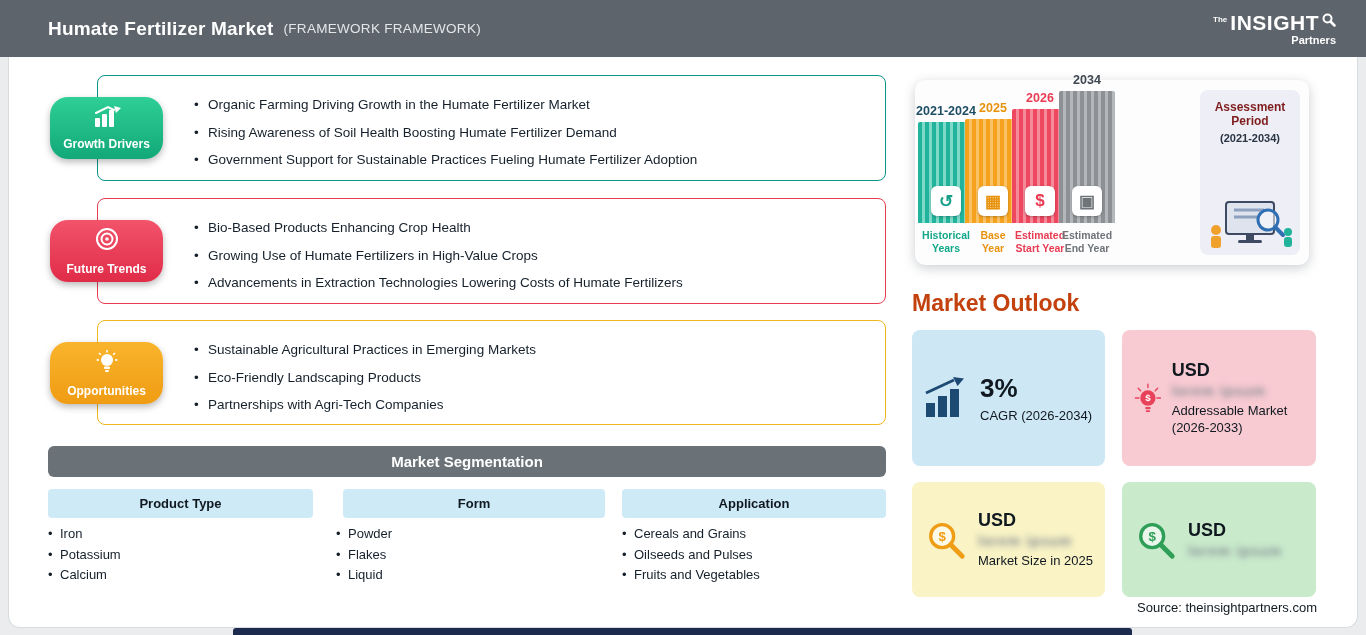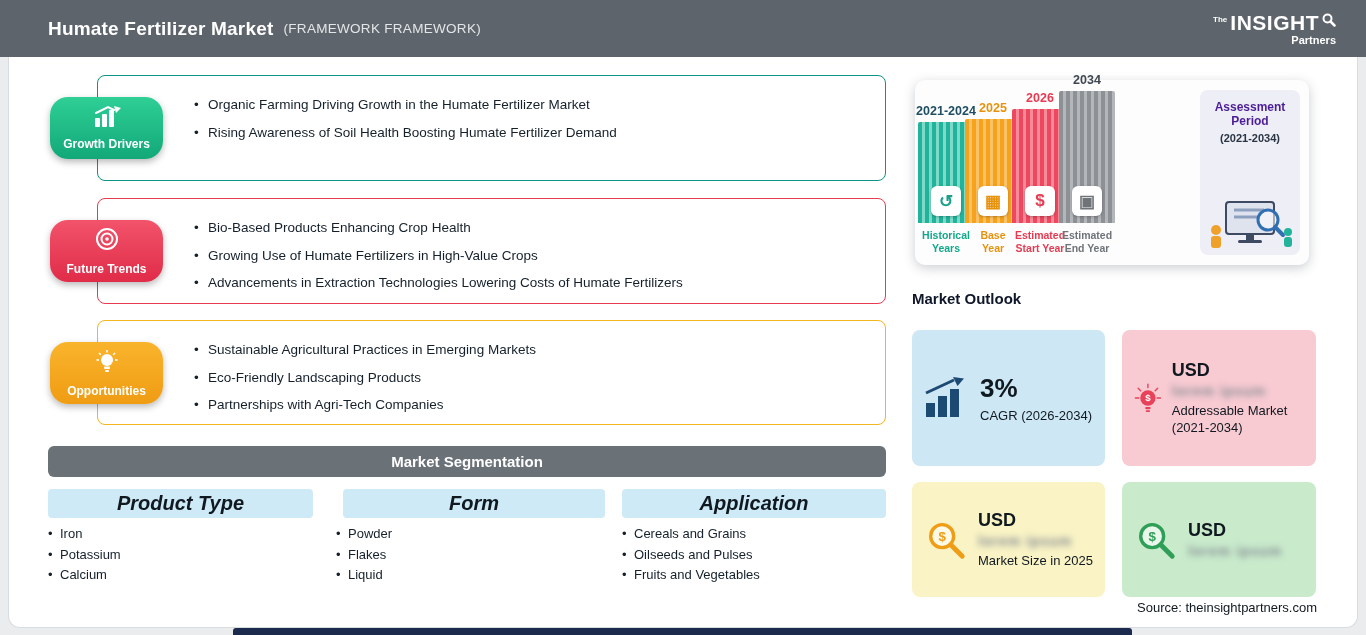--- a/index.html
+++ b/index.html
@@ -62,21 +62,21 @@
   
   .seg-bar {
     position:absolute; left:48px; top:446px; width:838px; height:31px;
     background:#6a7177; border-radius:6px; color:#fff;
     font-size:15px; font-weight:bold;
     display:flex; align-items:center; justify-content:center;
   }
   .col-header {
     position:absolute; top:489px; height:29px; background:#cfeaf7; border-radius:4px;
     display:flex; align-items:center; justify-content:center;
-    font-size:20px; font-weight:bold; color:#101820;font-style:italic;
+    font-size:13px; font-weight:bold; color:#101820;
   }
   .col1 { left:48px;  width:265px; }
   .col2 { left:343px; width:262px; }
   .col3 { left:622px; width:264px; }
   .col-list { position:absolute; top:524px; list-style:none; }
   .col-list li { font-size:13px; line-height:20.5px; position:relative; padding-left:12px; }
   .col-list li::before { content:"•"; position:absolute; left:0; }
   .list1 { left:48px; } .list2 { left:336px; } .list3 { left:622px; }
 
   
@@ -104,26 +104,26 @@
   .bar-label {
     font-size:10.5px; font-weight:bold; text-align:center;
     line-height:13px; margin-top:6px; height:26px;
   }
   .lb-teal { color:#12a88a; } .lb-orange { color:#e8920c; } .lb-red { color:#e83b52; } .lb-gray { color:#6f7479; }
 
   .assessment {
     position:absolute; right:9px; top:10px; width:100px; height:165px;
     background:#edeef6; border-radius:8px; padding:10px 6px 0; text-align:center;
   }
-  .assessment-title { font-size:12px; font-weight:bold; color:#4c1d95; line-height:14px; }
+  .assessment-title { font-size:12px; font-weight:bold; color:#7f1d1d; line-height:14px; }
   .assessment-range { font-size:11px; font-weight:bold; color:#2a3442; margin-top:4px; }
   .assessment-art { position:absolute; bottom:5px; left:50%; transform:translateX(-50%); }
 
   
-  .outlook-title { position:absolute; left:912px; top:290px; font-size:15px; font-weight:bold; color:#0f172a; }
+  .outlook-title { position:absolute; left:912px; top:290px; font-size:23px; font-weight:bold; color:#c2410c; }
   .ocard { position:absolute; border-radius:8px; padding:12px 12px; display:flex; align-items:center; gap:10px; }
   .ocard1 { left:912px;  top:330px; width:193px; height:136px; background:#cde7f4; }
   .ocard2 { left:1122px; top:330px; width:194px; height:136px; background:#f8cad2; }
   .ocard3 { left:912px;  top:482px; width:193px; height:115px; background:#f9f3c5; }
   .ocard4 { left:1122px; top:482px; width:194px; height:115px; background:#c9ebcc; }
   .ocard .txt { display:flex; flex-direction:column; }
   .big-val { font-size:26px; font-weight:bold; color:#101820; }
   .small-label { font-size:13px; color:#101820; margin-top:4px; }
   .usd { font-size:18px; font-weight:bold; color:#101820; }
   .blur-line {
@@ -153,20 +153,21 @@
   </div>
 </div>
 
 <div class="content-card"></div>
 <div class="footer-strip"></div>
 
 <div class="section-box sec1">
   <ul>
     <li>Organic Farming Driving Growth in the Humate Fertilizer Market</li>
     <li>Rising Awareness of Soil Health Boosting Humate Fertilizer Demand</li>
+    <li>Government Support for Sustainable Practices Fueling Humate Fertilizer Adoption</li>
   </ul>
 </div>
 <div class="pill pill1">
   <svg width="32" height="22" viewBox="0 0 32 22">
     <rect x="4" y="13" width="5" height="9" rx="1" fill="#fff"></rect>
     <rect x="11" y="9" width="5" height="13" rx="1" fill="#fff"></rect>
     <rect x="18" y="5" width="5" height="17" rx="1" fill="#fff"></rect>
     <path d="M5 8 L17 2 L23 5" fill="none" stroke="#fff" stroke-width="2" stroke-linecap="round"></path>
     <path d="M23 1 l7 2 -5 5 z" fill="#fff"></path>
   </svg>
@@ -321,21 +322,21 @@
       <line x1="33" y1="22" x2="38" y2="22"></line>
     </g>
     <circle cx="20" cy="22" r="11" fill="#e8425a"></circle>
     <text x="20" y="27" text-anchor="middle" font-size="14" font-weight="bold" fill="#fff">$</text>
     <rect x="16" y="35" width="8" height="3" rx="1.5" fill="#e8425a"></rect>
     <rect x="17" y="39.5" width="6" height="2.5" rx="1" fill="#e8425a"></rect>
   </svg>
   <div class="txt">
     <span class="usd">USD</span>
     <span class="blur-line">lorem ipsum</span>
-    <span class="ocard-label">Addressable Market (2021-2034)</span>
+    <span class="ocard-label">Addressable Market (2026-2033)</span>
   </div>
 </div>
 
 <div class="ocard ocard3">
   <svg width="44" height="44" viewBox="0 0 46 46">
     <circle cx="19" cy="19" r="12" fill="rgba(255,255,255,0.6)" stroke="#ef9d16" stroke-width="3.5"></circle>
     <text x="19" y="24" text-anchor="middle" font-size="14" font-weight="bold" fill="#ef9d16">$</text>
     <line x1="28" y1="28" x2="40" y2="40" stroke="#ef9d16" stroke-width="5" stroke-linecap="round"></line>
   </svg>
   <div class="txt">

